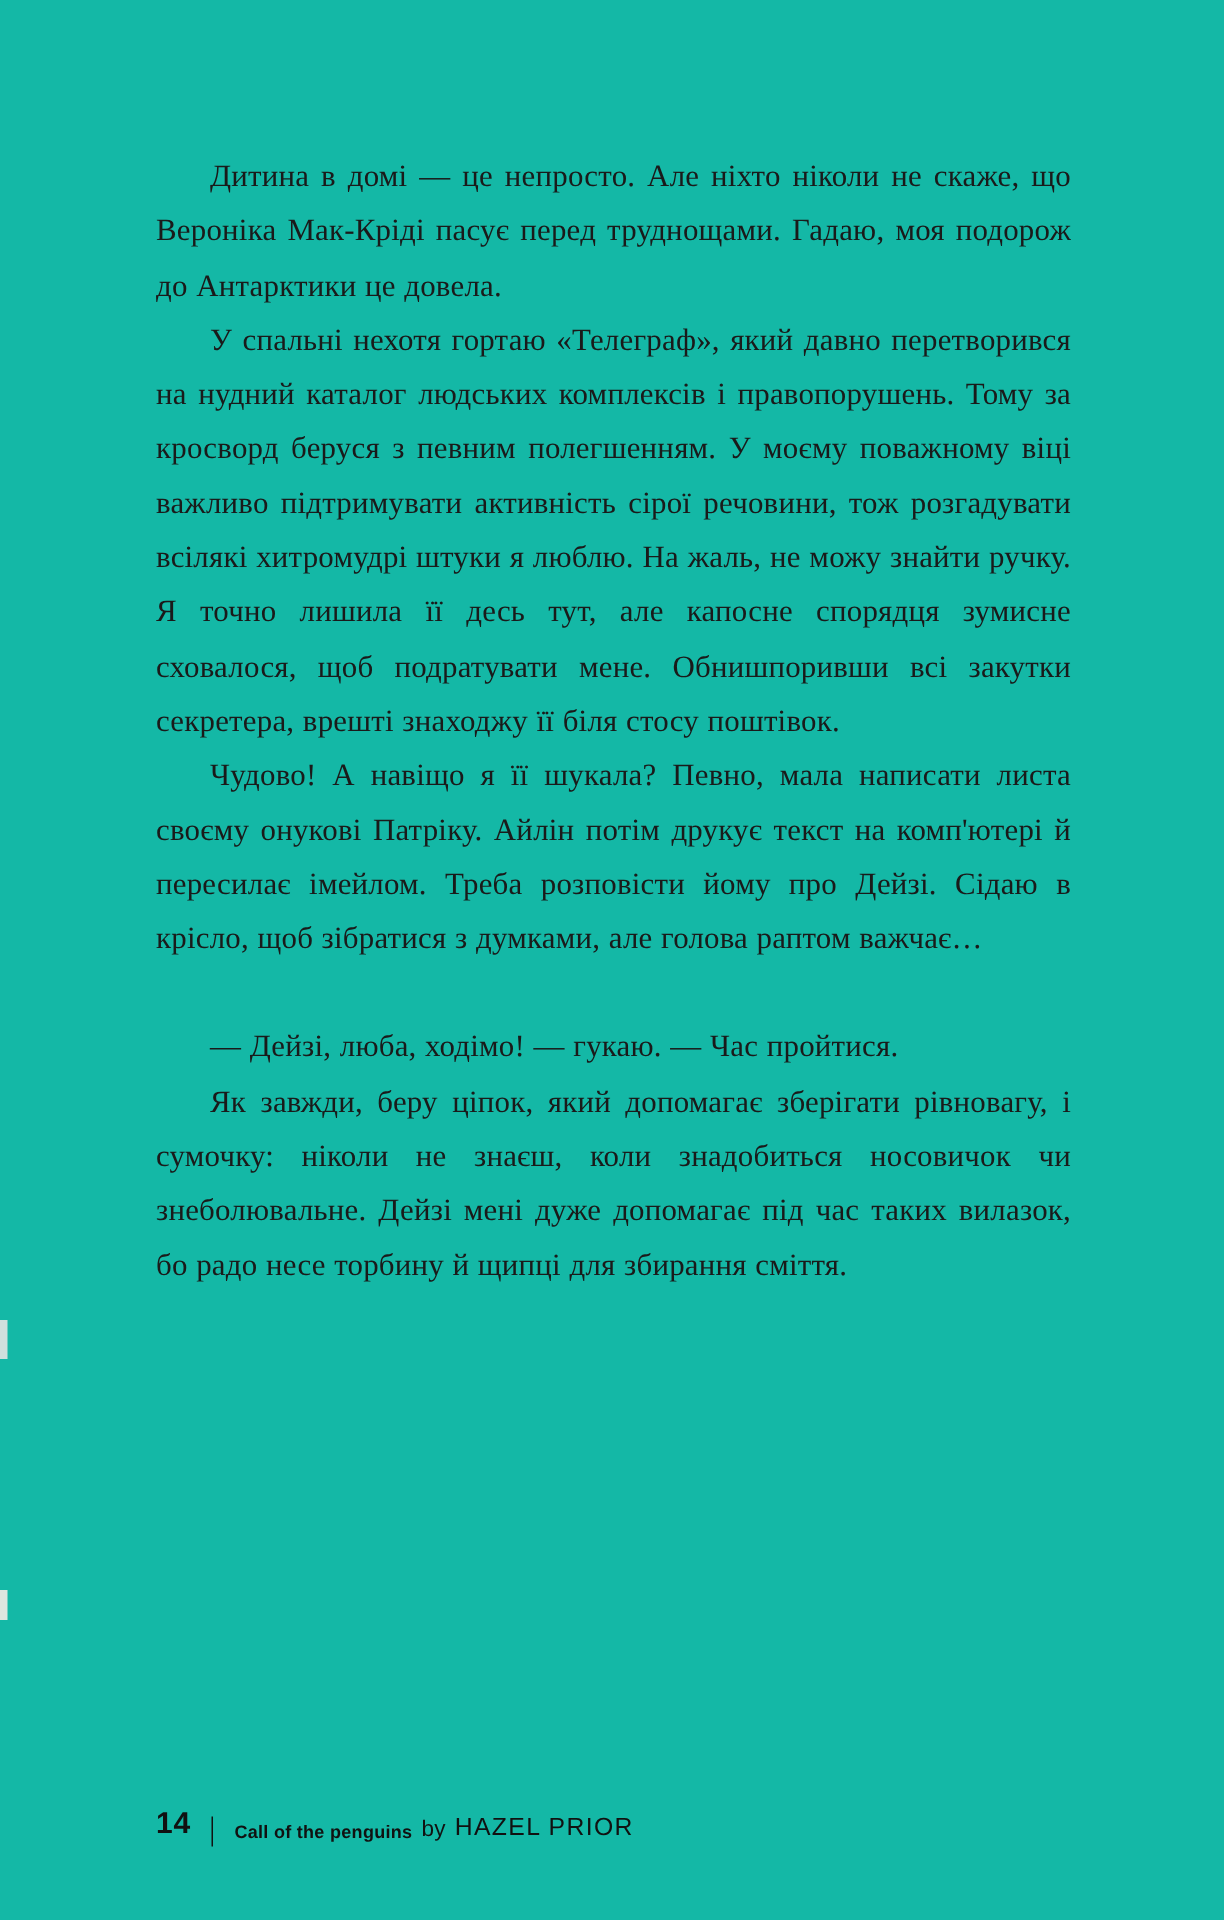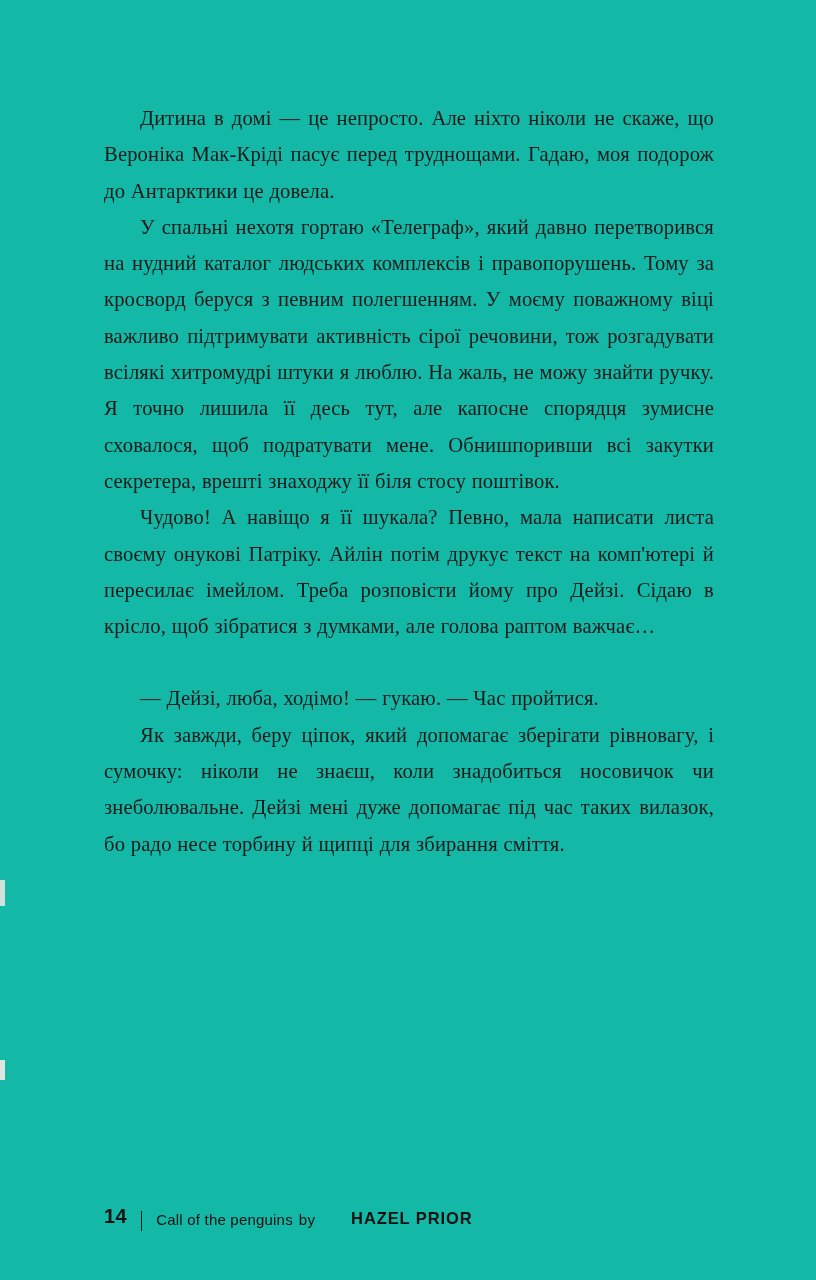--- a/index.html
+++ b/index.html
@@ -62,38 +62,37 @@
   .folio-rule {
     display: inline-block;
     width: 1px;
     height: 20px;
     background: #111111;
     margin: 0 14px;
     position: relative;
     top: 3px;
   }
   .book-title {
-    font-size: 15px;
-    font-weight: normal;
+    font-size: 12px;
+    font-weight: bold;
     color: #111111;
     letter-spacing: 0.2px;
   }
   .by-word {
     font-size: 15px;
     font-weight: normal;
     color: #111111;
     margin: 0 6px;
     letter-spacing: 0.2px;
   }
   .author {
     font-size: 16.5px;
-    font-weight: bold;
+    font-weight: normal;
     color: #111111;
     letter-spacing: 0.9px;
-    margin-left: 30px;
   }
   .edge-mark {
     position: absolute;
     left: 0;
     width: 5px;
     background: #cfe0dd;
   }
   .edge-mark.m1 { top: 880px; height: 26px; }
   .edge-mark.m2 { top: 1060px; height: 20px; background: #dfe6df; }
 </style>

